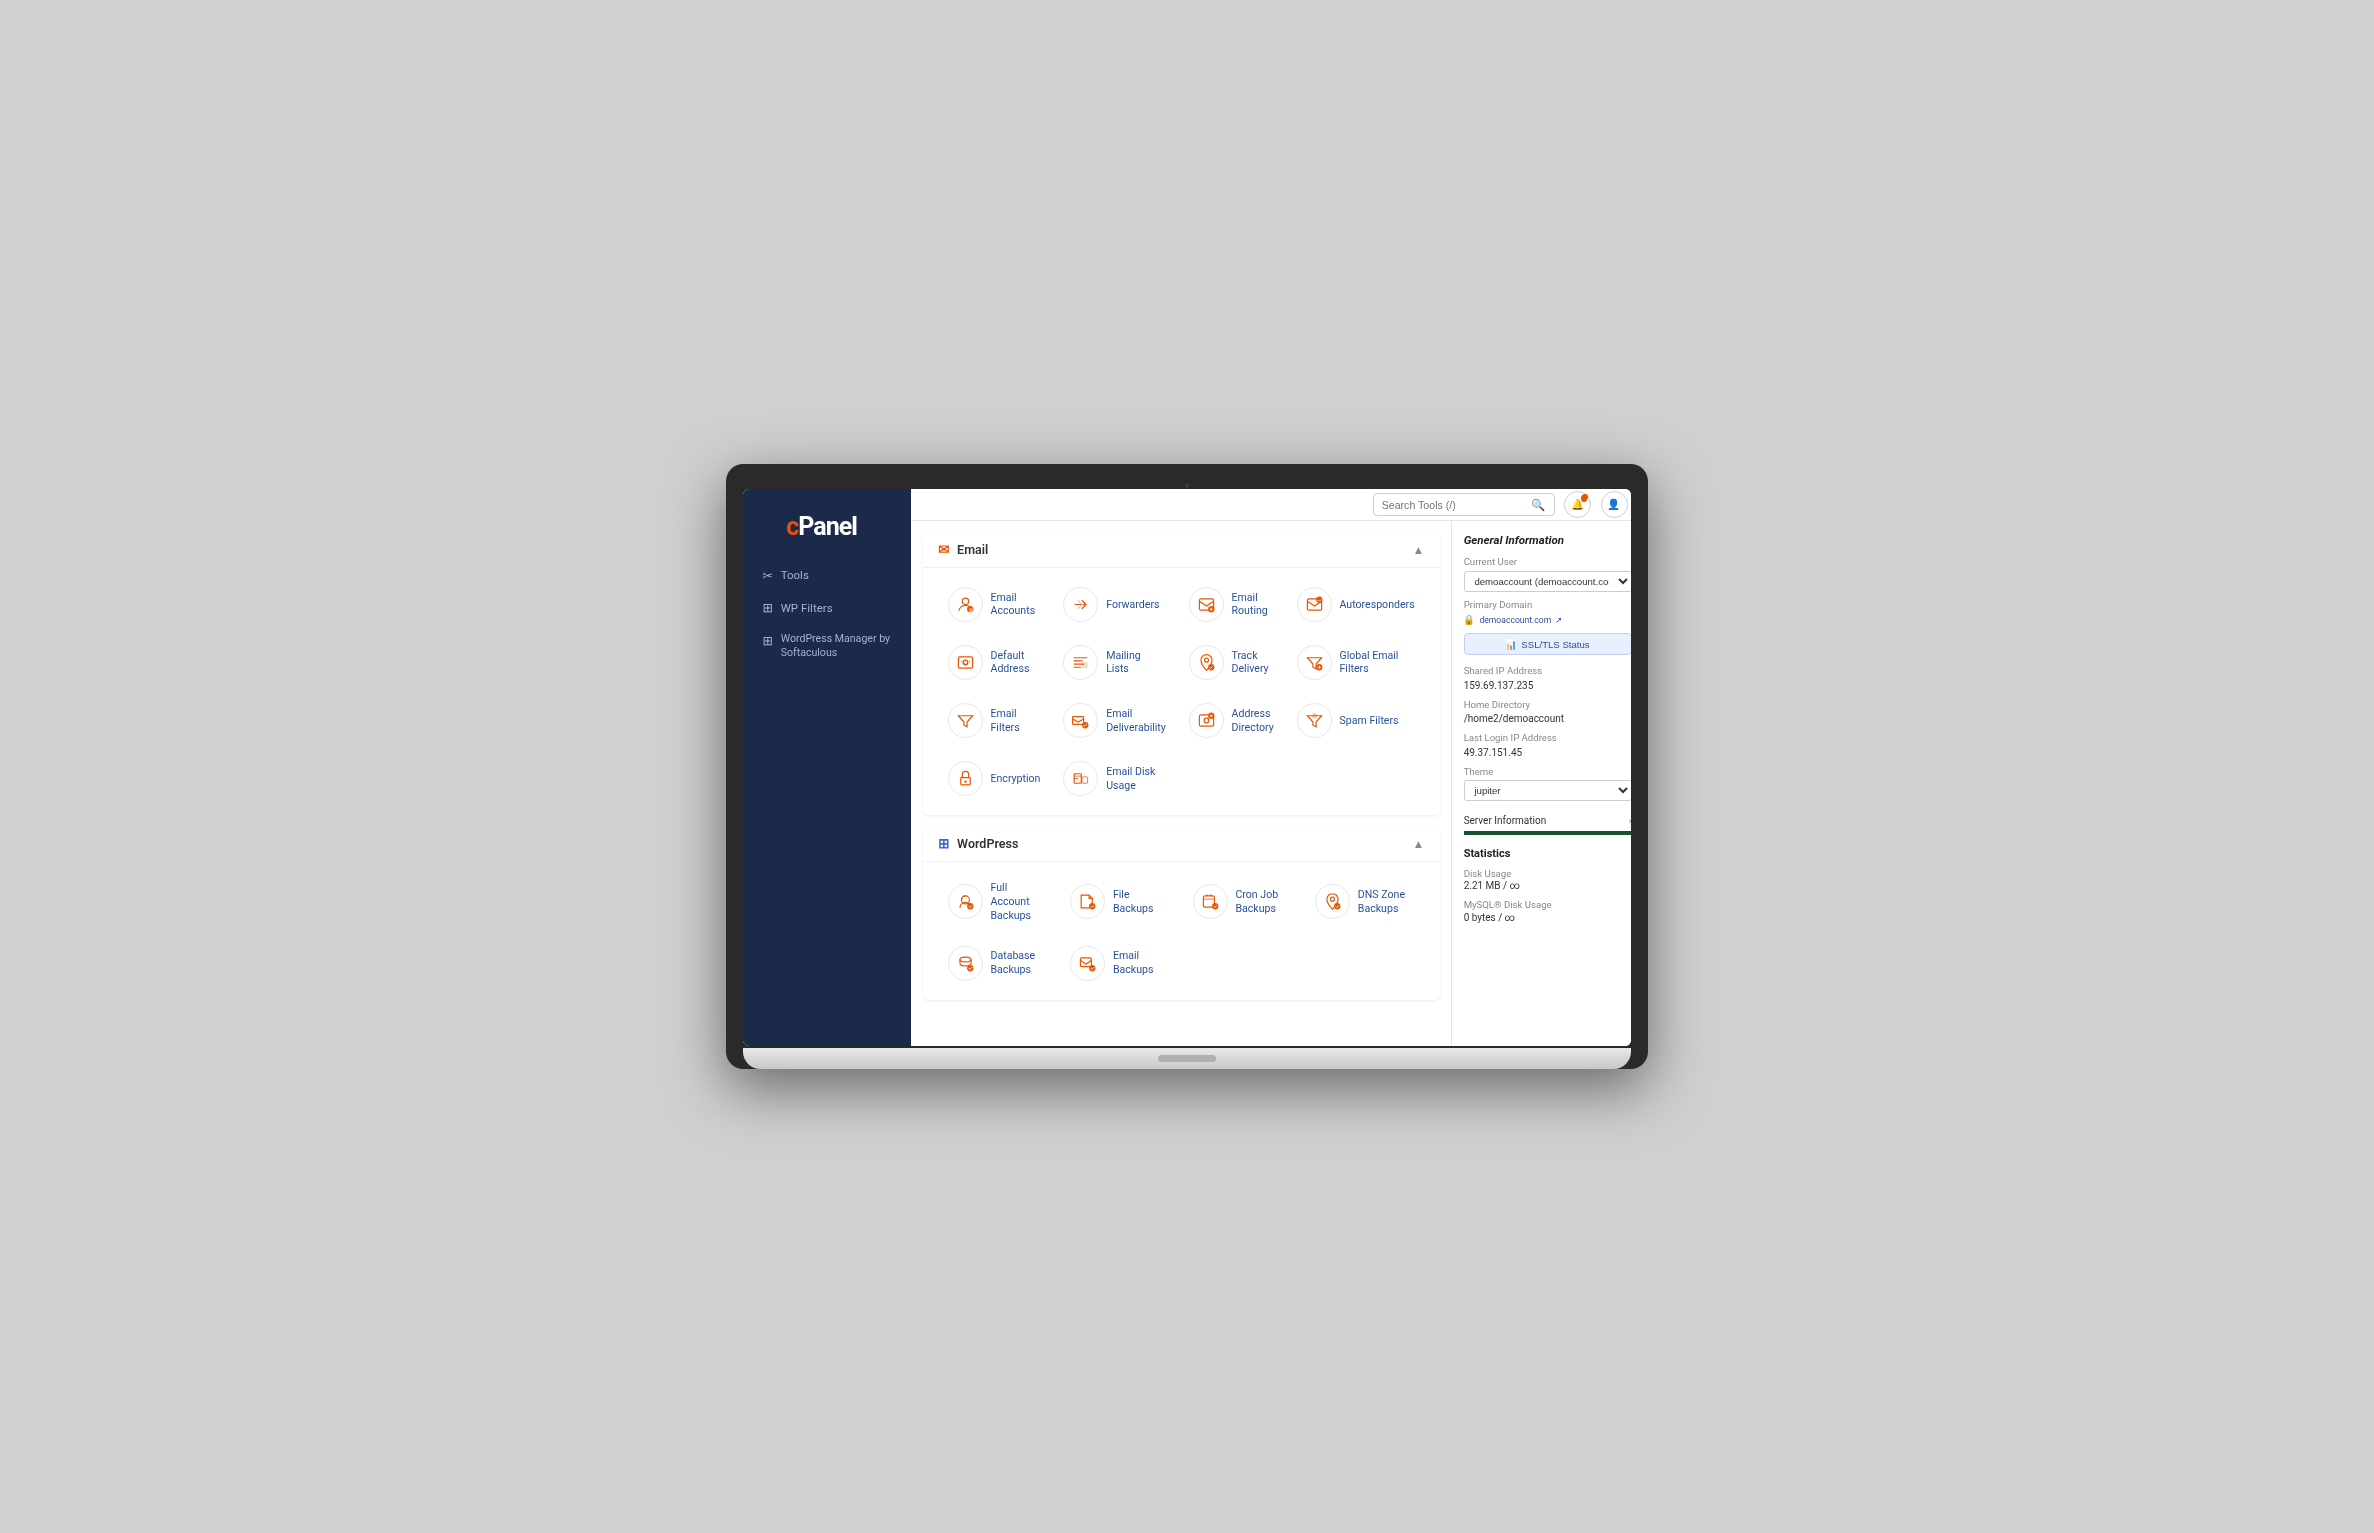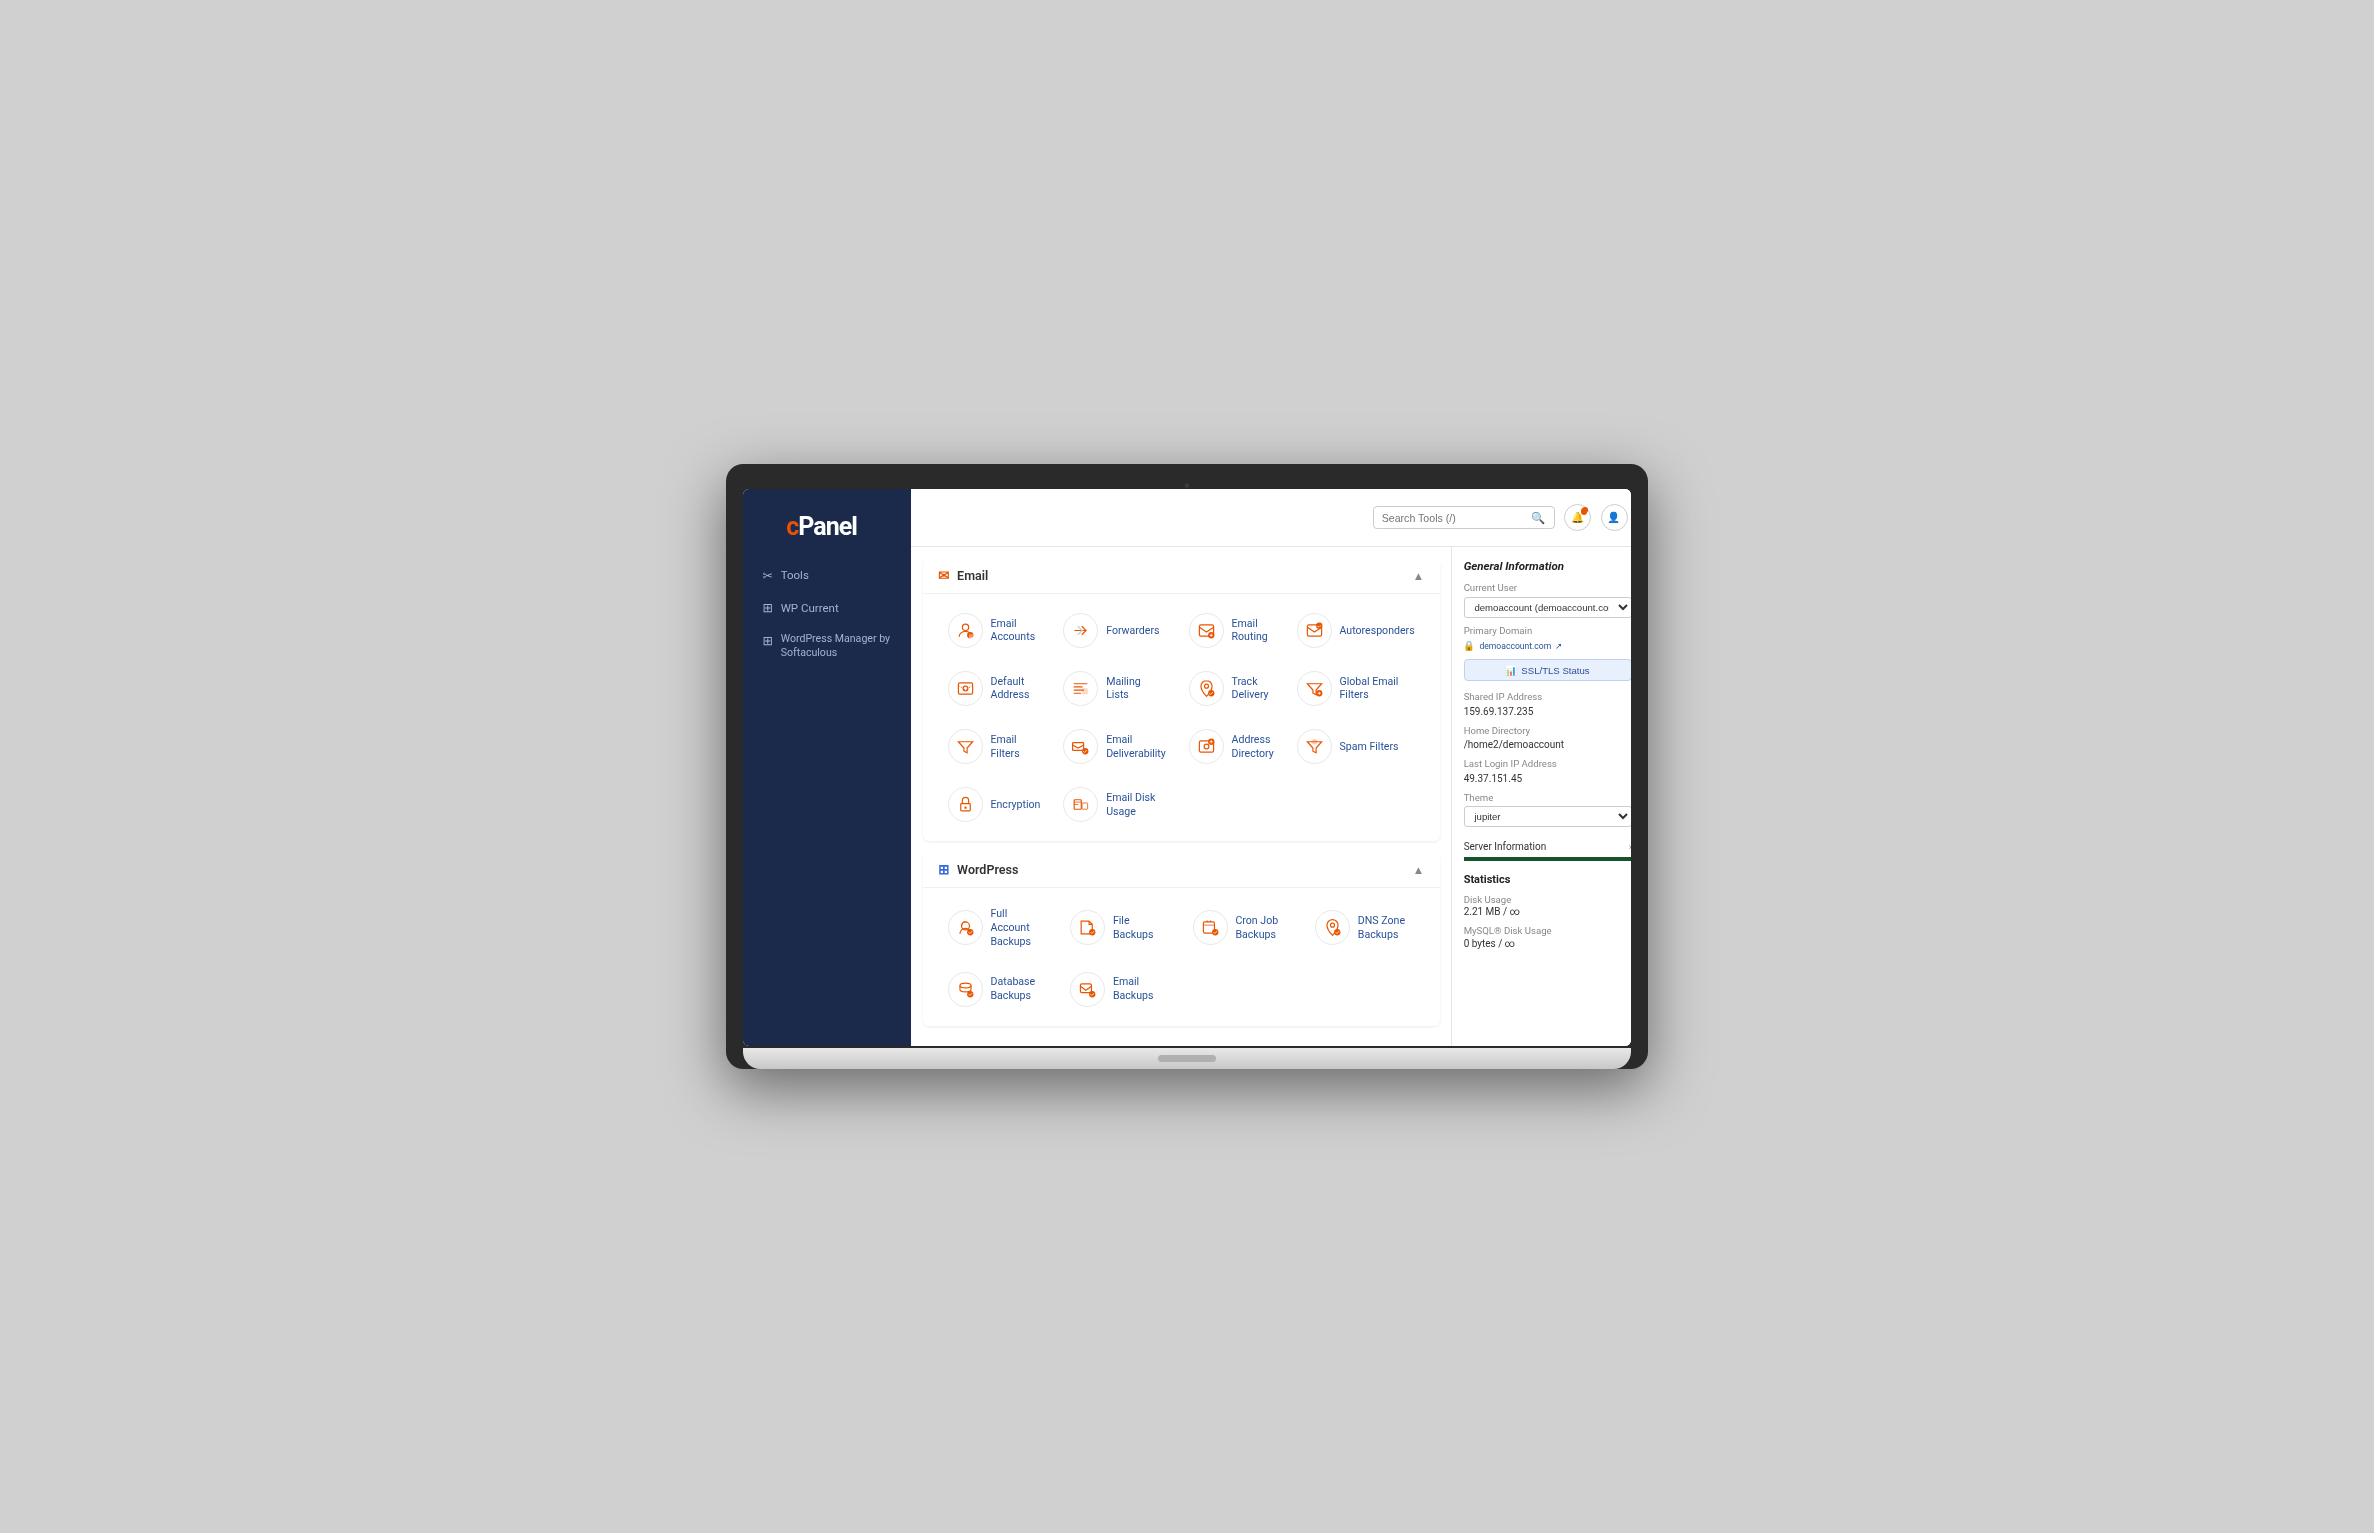--- a/index.html
+++ b/index.html
@@ -94,21 +94,21 @@
       color: #a0b4d0;
       font-size: 11.5px;
       cursor: pointer;
     }
     .sidebar-item-wp .icon { font-size: 12.5px; margin-top: 1px; }
 
     
     .topbar {
       background: #fff;
       border-bottom: 1px solid #e5e5e5;
-      height: 58px;
+      height: 32px;
       display: flex;
       align-items: center;
       justify-content: flex-end;
       padding: 0 15.4px;
       gap: 9.6px;
     }
     .search-box {
       display: flex;
       align-items: center;
       border: 1px solid #ccc;
@@ -360,21 +360,21 @@
         <div class="sidebar-logo">
           <div class="cpanel-logo"><span>c</span>Panel</div>
         </div>
         <div class="sidebar-nav">
           <div class="sidebar-item">
             <span class="icon">✂</span>
             <span>Tools</span>
           </div>
           <div class="sidebar-item">
             <span class="icon">⊞</span>
-            <span>WP Current</span>
+            <span>WP Filters</span>
           </div>
           <div class="sidebar-item-wp">
             <span class="icon">⊞</span>
             <span style="font-size:10.6px;color:#a0b4d0;line-height:1.3;">WordPress Manager by Softaculous</span>
           </div>
         </div>
       </div>
 
       <div style="flex:1;display:flex;flex-direction:column;">
 

